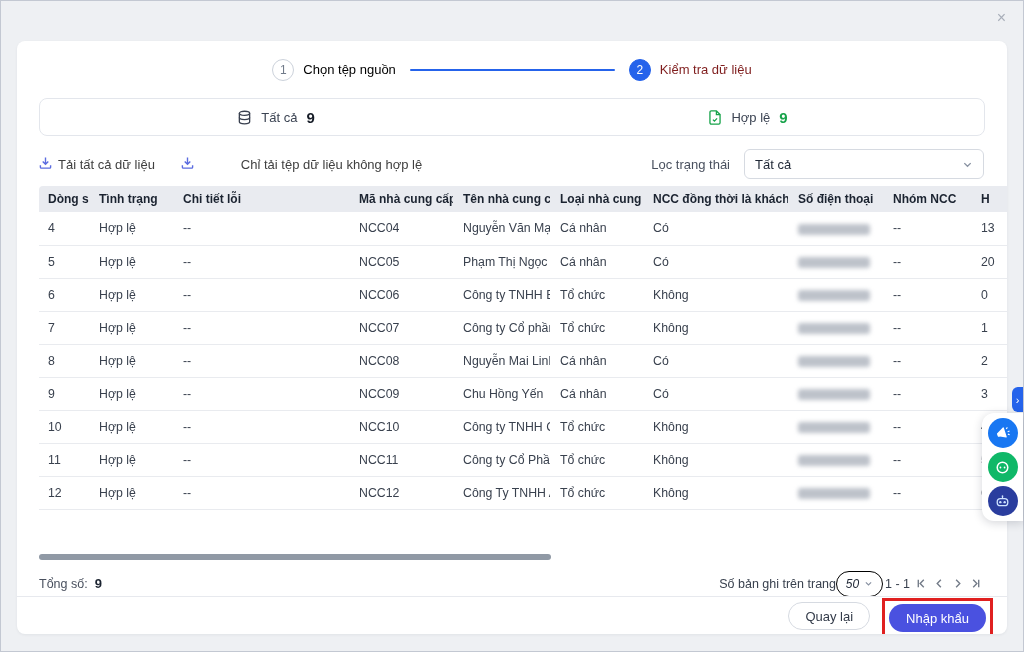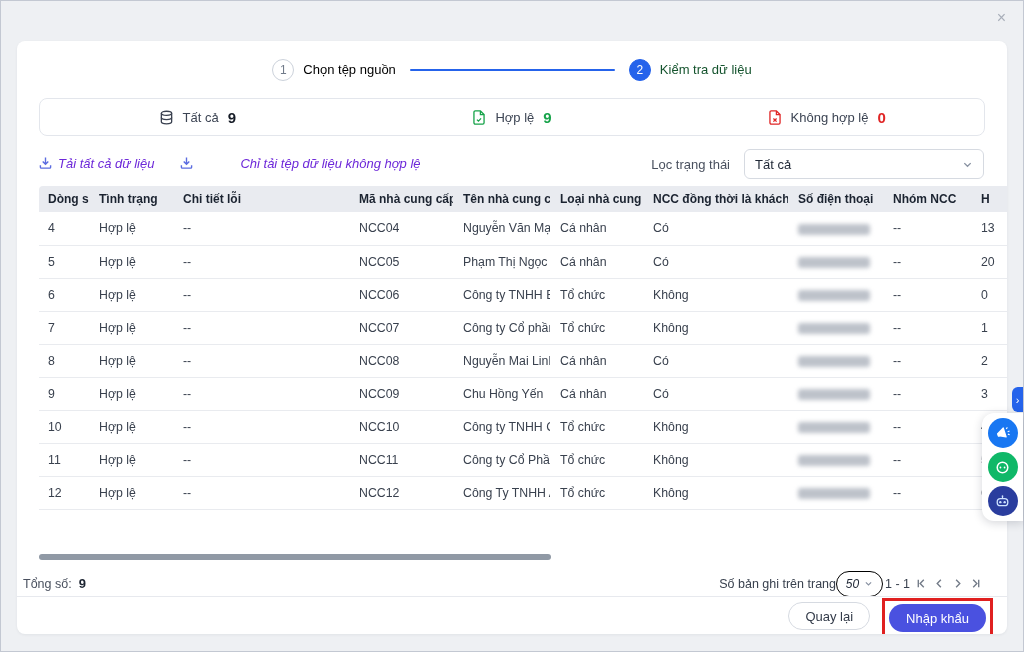--- a/index.html
+++ b/index.html
@@ -15,54 +15,54 @@
 
   
   .card { position: absolute; left: 16px; right: 16px; top: 40px; bottom: 17px; background: #ffffff; border-radius: 8px; box-shadow: 0 1px 3px rgba(20,30,50,.06); overflow: hidden; }
 
   
   .stepper { height: 57px; display: flex; align-items: center; justify-content: center; }
   .step { display: flex; align-items: center; gap: 9px; }
   .step-circle { width: 22px; height: 22px; border-radius: 50%; border: 1px solid #ccd2db; color: #707a89; font-size: 12px; display: flex; align-items: center; justify-content: center; background: #fff; }
   .step-label { font-size: 13px; color: #000000; }
   .step.active .step-circle { background: #2563eb; border-color: #2563eb; color: #fff; }
-  .step.active .step-label { color: #14532d; }
+  .step.active .step-label { color: #7f1d1d; }
   .step-line { width: 205px; height: 2px; background: #2563eb; border-radius: 1px; margin: 0 14px; }
 
   
   .tabs { margin: 0 22px; height: 38px; border: 1px solid #e3e6ec; border-radius: 8px; display: flex; align-items: stretch; }
   .tab { flex: 1; display: flex; align-items: center; justify-content: center; gap: 9px; cursor: pointer; }
   .tab-label { font-size: 13px; color: #3c4453; }
   .tab-count { font-size: 15px; font-weight: 700; }
   .tab-icon { display: flex; }
 
   
   .toolbar { margin: 13px 23px 0 22px; height: 30px; display: flex; align-items: center; }
-  .link { display: flex; align-items: flex-start; gap: 6px; font-size: 13px; color: #6d28d9; cursor: pointer; font-style: italic; }
+  .link { display: flex; align-items: flex-end; gap: 6px; font-size: 13px; color: #404040; cursor: pointer; }
   .link + .link { margin-left: 26px; gap: 47px; }
   .toolbar-right { margin-left: auto; display: flex; align-items: center; gap: 14px; }
   .filter-label { font-size: 13px; color: #49505e; }
   .select-box { width: 240px; height: 30px; border: 1px solid #d6dae1; border-radius: 6px; display: flex; align-items: center; padding: 0 10px; font-size: 13px; color: #222a38; cursor: pointer; background: #fff; }
   .select-box .chev { margin-left: auto; display: flex; }
 
   
   .table-wrap { margin: 7px 0 0 22px; width: 970px; overflow: hidden; }
   table { width: 1030px; table-layout: fixed; border-collapse: collapse; }
   thead th { background: #e9ebf0; font-size: 12px; font-weight: 700; color: #1b2330; text-align: left; height: 26px; padding: 0 10px; white-space: nowrap; overflow: hidden; }
   thead th:first-child { padding-left: 9px; border-radius: 4px 0 0 0; }
   tbody td { font-size: 12.3px; color: #39414e; height: 33px; padding: 0 10px; border-bottom: 1px solid #e9ebef; white-space: nowrap; overflow: hidden; }
   tbody td:first-child { padding-left: 9px; }
   .blur-pill { display: inline-block; width: 72px; height: 11px; background: #bdc2ca; border-radius: 3px; filter: blur(2px); vertical-align: middle; }
 
   
   .hscroll { margin: 44px 0 0 22px; height: 6px; position: relative; }
   .hscroll-thumb { position: absolute; left: 0; top: 0; width: 512px; height: 6px; background: #9099a5; border-radius: 3px; cursor: grab; }
 
   
-  .table-footer { margin: 11px 23px 0 6px; height: 26px; display: flex; align-items: center; }
+  .table-footer { margin: 11px 23px 0 22px; height: 26px; display: flex; align-items: center; }
   .total { font-size: 12.5px; color: #49505e; display: flex; gap: 7px; align-items: baseline; }
   .total b { color: #1b2330; font-size: 13px; }
   .pager { margin-left: auto; display: flex; align-items: center; }
   .pager-label { font-size: 12.5px; color: #39414e; }
   .pagesize { width: 47px; height: 26px; border: 1px solid #000000; border-radius: 13px; display: flex; align-items: center; justify-content: center; gap: 5px; font-size: 12px; color: #222a38; cursor: pointer; font-style: italic; }
   .range { font-size: 12.5px; color: #39414e; margin: 0 2px; }
   .pg-btn { display: flex; align-items: center; justify-content: center; width: 18px; height: 18px; cursor: pointer; }
 
   
   .actions-bar { position: absolute; left: 0; right: 0; bottom: 0; height: 38px; border-top: 1px solid #e7e9ee; display: flex; align-items: flex-start; justify-content: flex-end; padding: 5px 14px 0 22px; }
@@ -115,31 +115,20 @@
       <div class="tab">
         <span class="tab-icon">
           <svg width="14" height="15" viewBox="0 0 14 16" fill="none" stroke="#17a34a" stroke-width="1.4">
               <path d="M8.5 1H3a1.4 1.4 0 0 0-1.4 1.4v11.2A1.4 1.4 0 0 0 3 15h8a1.4 1.4 0 0 0 1.4-1.4V4.9L8.5 1z"></path>
               <path d="M8.5 1v3.9h3.9"></path>
               <path d="M4.8 10.3l1.6 1.6 2.8-3"></path>
             </svg>
         </span>
         <span class="tab-label">Hợp lệ</span>
         <span class="tab-count" style="color: rgb(23, 163, 74);">9</span>
-      </div>
-      <div class="tab">
-        <span class="tab-icon">
-          <svg width="14" height="15" viewBox="0 0 14 16" fill="none" stroke="#e02626" stroke-width="1.4">
-              <path d="M8.5 1H3a1.4 1.4 0 0 0-1.4 1.4v11.2A1.4 1.4 0 0 0 3 15h8a1.4 1.4 0 0 0 1.4-1.4V4.9L8.5 1z"></path>
-              <path d="M8.5 1v3.9h3.9"></path>
-              <path d="M5.3 9l3.4 3.4M8.7 9l-3.4 3.4"></path>
-            </svg>
-        </span>
-        <span class="tab-label">Không hợp lệ</span>
-        <span class="tab-count" style="color: rgb(224, 38, 38);">0</span>
       </div>
     </div>
 
     <div class="toolbar">
       <span class="link">
         <span>
           <svg width="13" height="13" viewBox="0 0 14 14" fill="none" stroke="#5b6ce0" stroke-width="1.5">
               <path d="M7 1.5v7M4 5.8L7 8.8l3-3"></path>
               <path d="M1.5 10v2a1 1 0 0 0 1 1h9a1 1 0 0 0 1-1v-2"></path>
             </svg>

